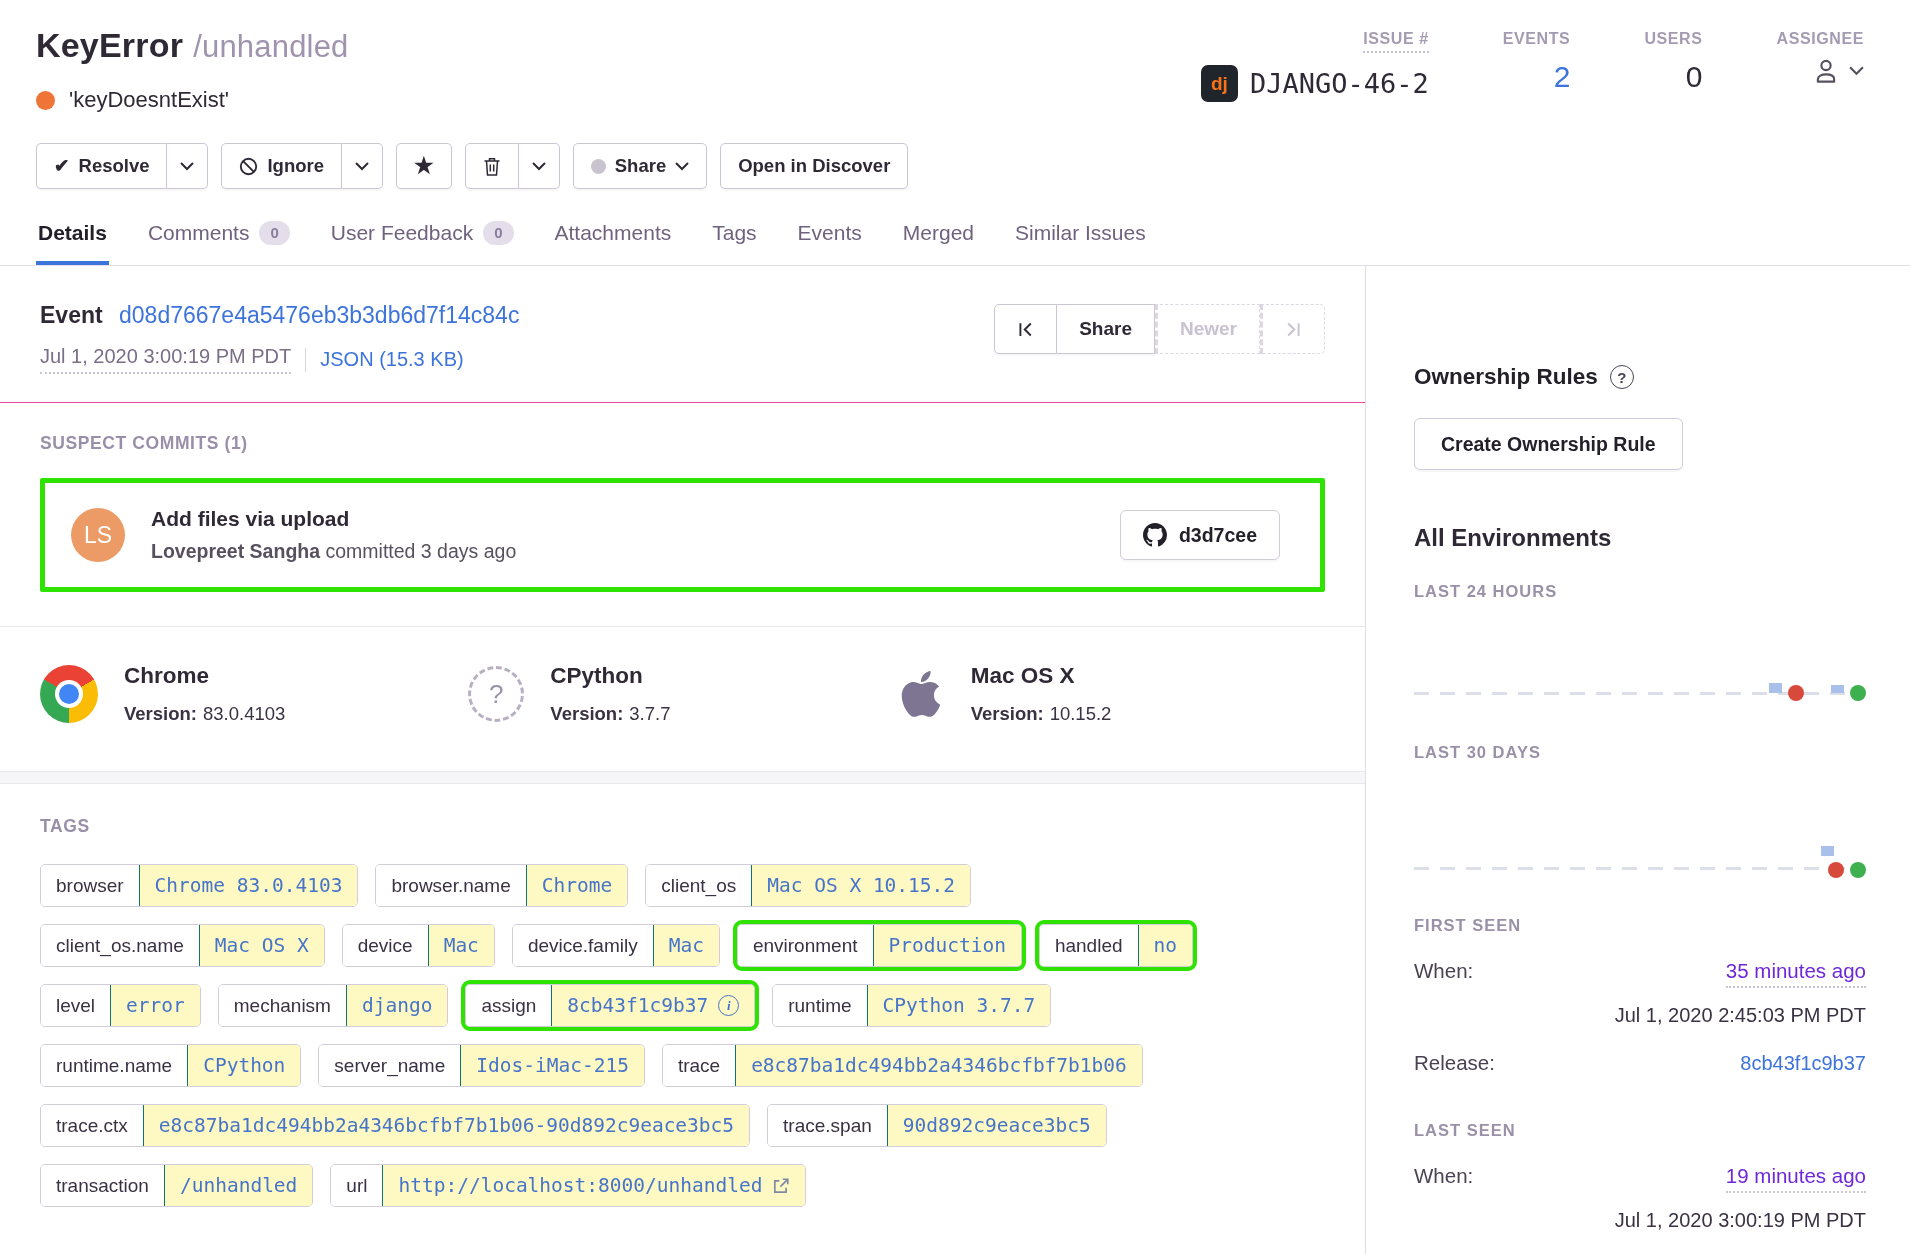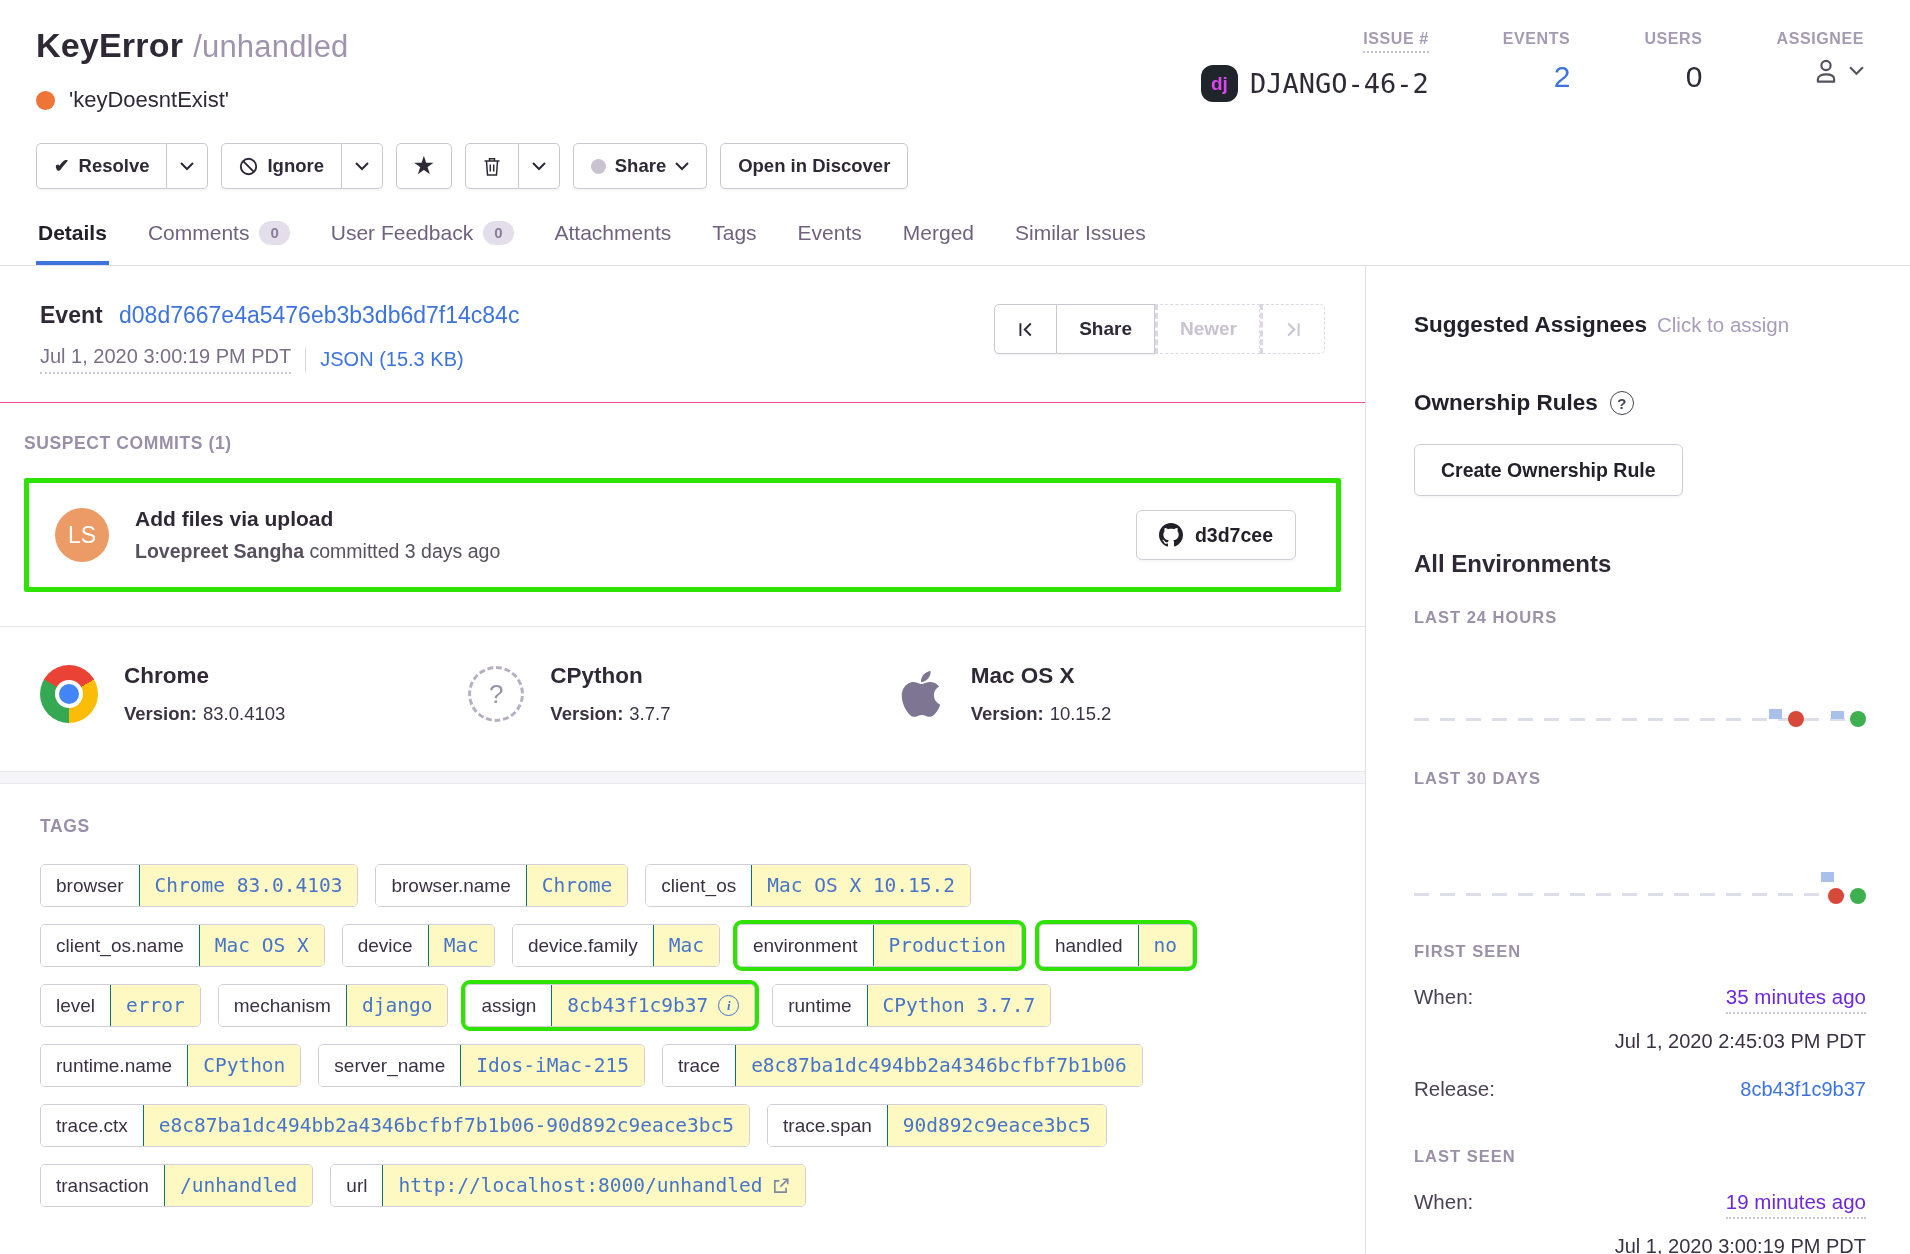--- a/index.html
+++ b/index.html
@@ -18,21 +18,21 @@
   .culprit{ color:#9f93ad; font-weight:normal; font-size:31px; margin-left:10px; }
   .message-row{ margin-top:22px; display:flex; align-items:center; gap:14px; font-size:22px; }
   .level-dot{ width:19px; height:19px; border-radius:50%; background:#ee7537; display:inline-block; }
 
   .stats{ display:flex; gap:74px; padding-top:4px; margin-right:10px; }
   .stat{ text-align:right; }
   .stat-label{ font-size:16px; font-weight:bold; color:#a49bb2; letter-spacing:.6px; display:inline-block; }
   .stat-label.dotted{ border-bottom:2px dotted #c6bfd0; padding-bottom:3px; }
   .stat-value{ margin-top:12px; font-size:30px; }
   .issue-id-row{ display:flex; align-items:center; gap:12px; }
-  .dj-badge{ width:37px; height:37px; background:#20242b; color:#d946ef; border-radius:12px;
+  .dj-badge{ width:37px; height:37px; background:#20242b; color:#f97316; border-radius:7px;
     display:inline-flex; align-items:center; justify-content:center; font-size:19px; font-weight:bold; }
   .issue-id{ font-size:27px; }
   .count{ font-weight:400; }
   .count.blue{ color:var(--blue); }
   .assignee{ display:flex; align-items:center; gap:8px; justify-content:flex-end; margin-top:8px; cursor:pointer; }
 
   
   .toolbar{ display:flex; gap:13px; padding:0 36px; margin-top:30px; }
   .btn{ display:inline-flex; align-items:center; gap:9px; background:#fff; border:1px solid #ccc5d4;
     border-radius:5px; height:46px; padding:0 17px; font-size:18.5px; font-weight:bold; color:var(--dark);
@@ -71,21 +71,21 @@
   .pagination{ display:inline-flex; margin-top:2px; }
   .pg-btn{ height:50px; background:#fff; border:1px solid #ccc5d4; display:inline-flex; align-items:center;
     justify-content:center; font-size:19px; font-weight:bold; color:var(--dark); padding:0 22px; cursor:pointer;
     box-shadow:0 2px 0 rgba(54,45,89,.04); font-family:inherit; }
   .pg-btn + .pg-btn{ border-left:none; }
   .pg-btn:first-child{ border-radius:5px 0 0 5px; }
   .pg-btn:last-child{ border-radius:0 5px 5px 0; }
   .pg-btn.disabled{ color:#c9c2d1; border-style:dashed; border-color:#ddd7e2; box-shadow:none; cursor:default; }
 
   
-  .section-pad{ padding:30px 24px 34px; }
+  .section-pad{ padding:30px 40px 34px; }
   .section-heading{ font-size:17.5px; font-weight:bold; color:#9a8fa8; letter-spacing:.6px; }
   .commit-highlight{ margin-top:24px; border:5px solid var(--green); border-radius:2px; }
   .commit-row{ display:flex; align-items:center; gap:26px; padding:24px 26px; }
   .avatar{ width:54px; height:54px; border-radius:50%; background:#ec9b66; color:#fff; font-size:23px;
     display:flex; align-items:center; justify-content:center; }
   .commit-info{ flex:1; }
   .commit-title{ font-size:21px; font-weight:bold; }
   .commit-meta{ margin-top:9px; font-size:19.5px; color:#57505e; }
   .commit-author{ font-weight:bold; }
   .sha-btn{ display:inline-flex; align-items:center; gap:12px; background:#fff; border:1px solid #d2cbd9;
@@ -480,23 +480,20 @@
                   <path d="M6.5 3.5H2.5v10h10v-4"></path>
                   <path d="M9.5 2h4.5v4.5M13.7 2.3L7.5 8.5"></path>
                 </svg>
               </span>
             </span>
         </div>
       </section>
     </main>
 
     <aside class="sidebar">
-      <div>
-        <span class="sb-title">Suggested Assignees</span><span class="sb-hint">Click to assign</span>
-      </div>
 
       <div class="ownership">
         <span class="sb-title">Ownership Rules</span>
         <span class="q-circle">?</span>
       </div>
       <button class="sb-btn">Create Ownership Rule</button>
 
       <div class="sb-env-title">All Environments</div>
 
       <div class="sb-caps">LAST 24 HOURS</div>

